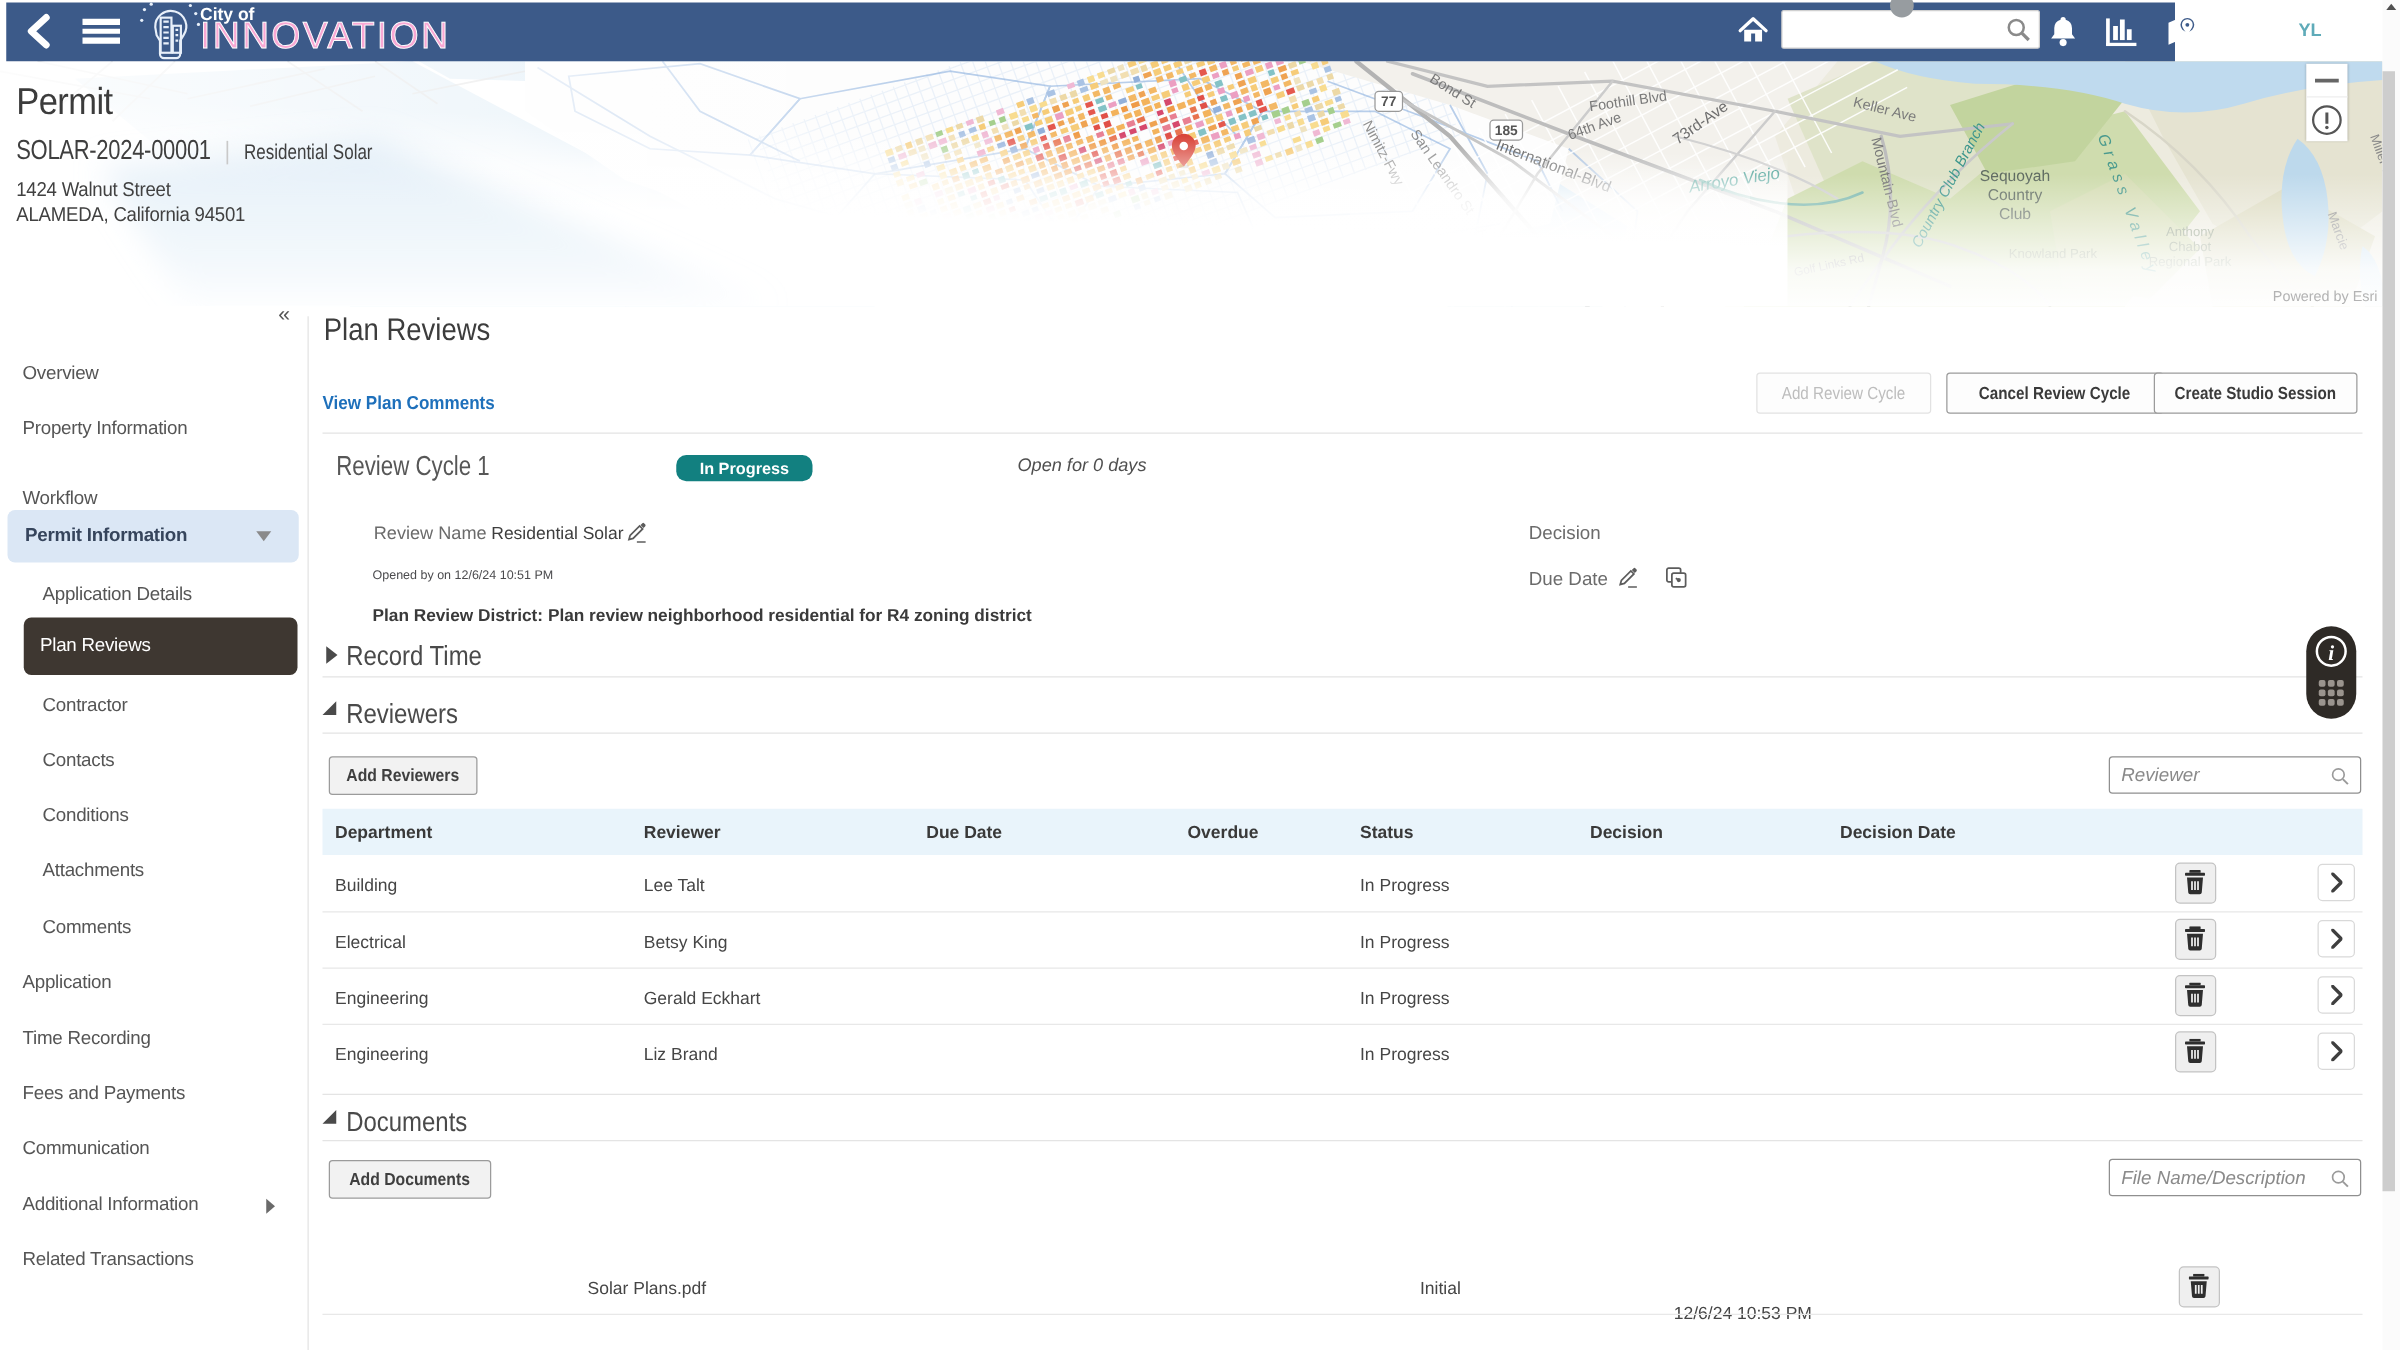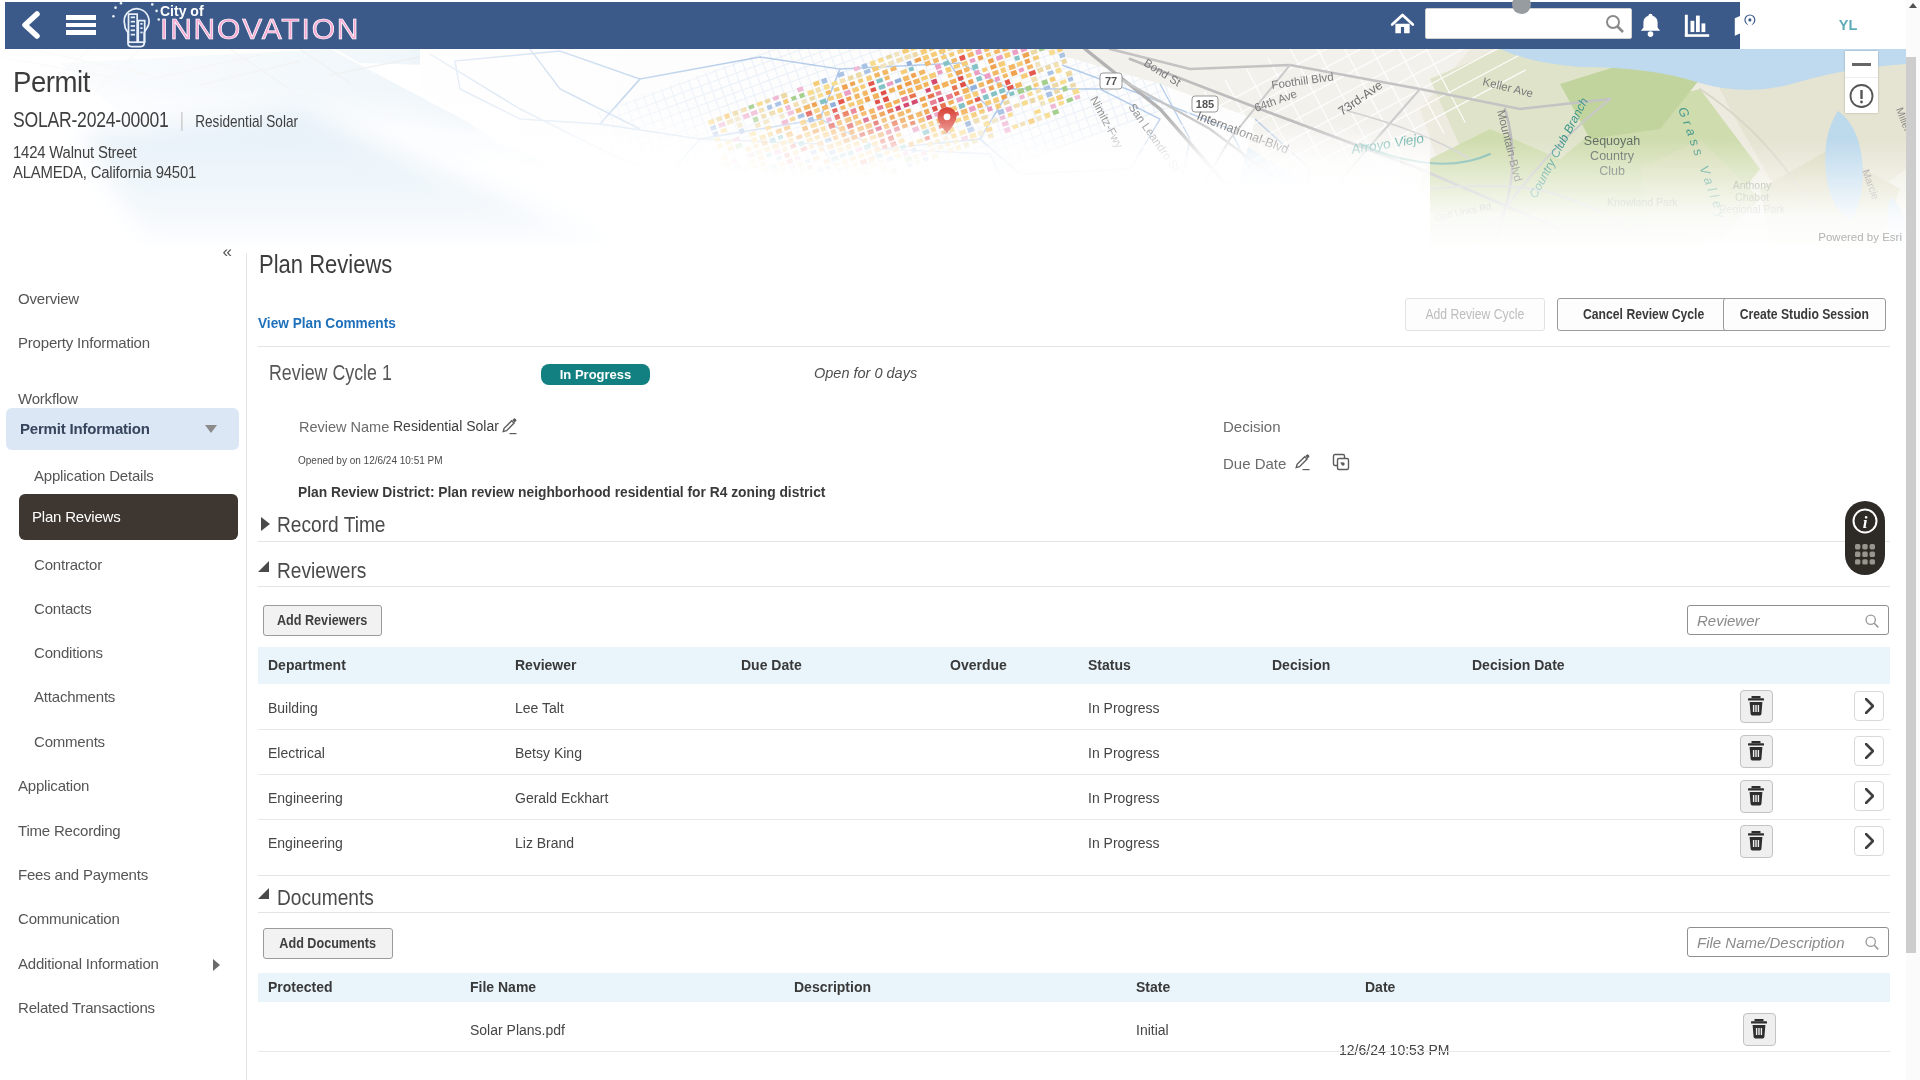--- a/index.html
+++ b/index.html
@@ -1287,27 +1287,20 @@
   <div class="hr" style="top:912px;"></div>
   <div class="btn2" style="left:263px;top:928px;width:130px;"><span>Add Documents</span></div>
   <div class="searchbox" style="left:1687px;top:927px;">
     <span>File Name/Description</span>
     <svg width="17" height="17" viewBox="0 0 19 19" style="position:absolute;right:7px;top:7px;">
       <circle cx="7.5" cy="7.5" r="5.2" fill="none" stroke="#9a9a9a" stroke-width="1.5"></circle>
       <line x1="11.5" y1="11.5" x2="16" y2="16" stroke="#9a9a9a" stroke-width="1.8"></line>
     </svg>
   </div>
 
-  <div class="thead" style="top:973px;height:29px;">
-    <div class="th" style="left:10px;top:6px;">Protected</div>
-    <div class="th" style="left:212px;top:6px;">File Name</div>
-    <div class="th" style="left:536px;top:6px;">Description</div>
-    <div class="th" style="left:878px;top:6px;">State</div>
-    <div class="th" style="left:1107px;top:6px;">Date</div>
-  </div>
   <div class="td" style="left:470px;top:1022px;">Solar Plans.pdf</div>
   <div class="td" style="left:1136px;top:1022px;">Initial</div>
   <div class="td" style="left:1339px;top:1022px;margin-top:20px;">12/6/24 10:53 PM</div>
   <div class="trashbtn" style="left:1743px;top:1013px;"><svg width="16" height="20" style="margin:5px 0 0 7px;">
         <use href="#trashico"></use>
       </svg></div>
   <div class="rowline" style="top:1051px;"></div>
 
   <div id="floatwidget">
     <svg width="40" height="74" viewBox="0 0 40 74">

